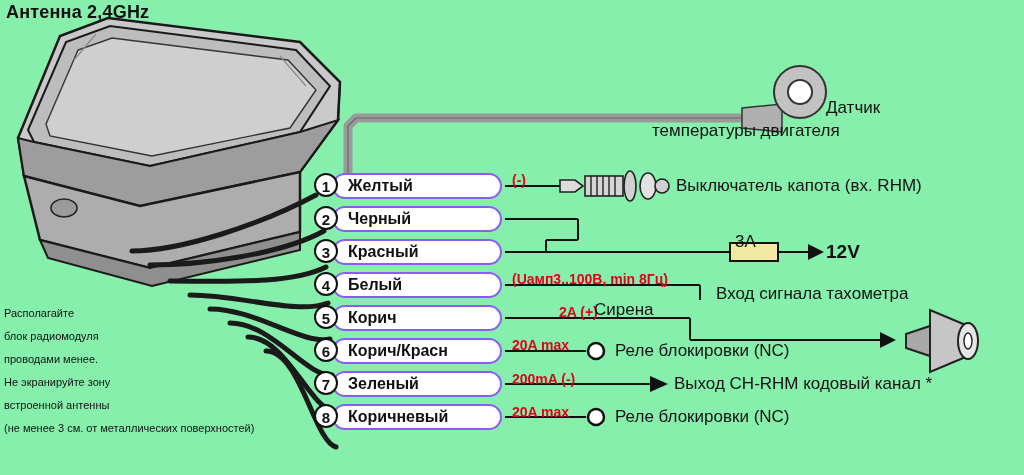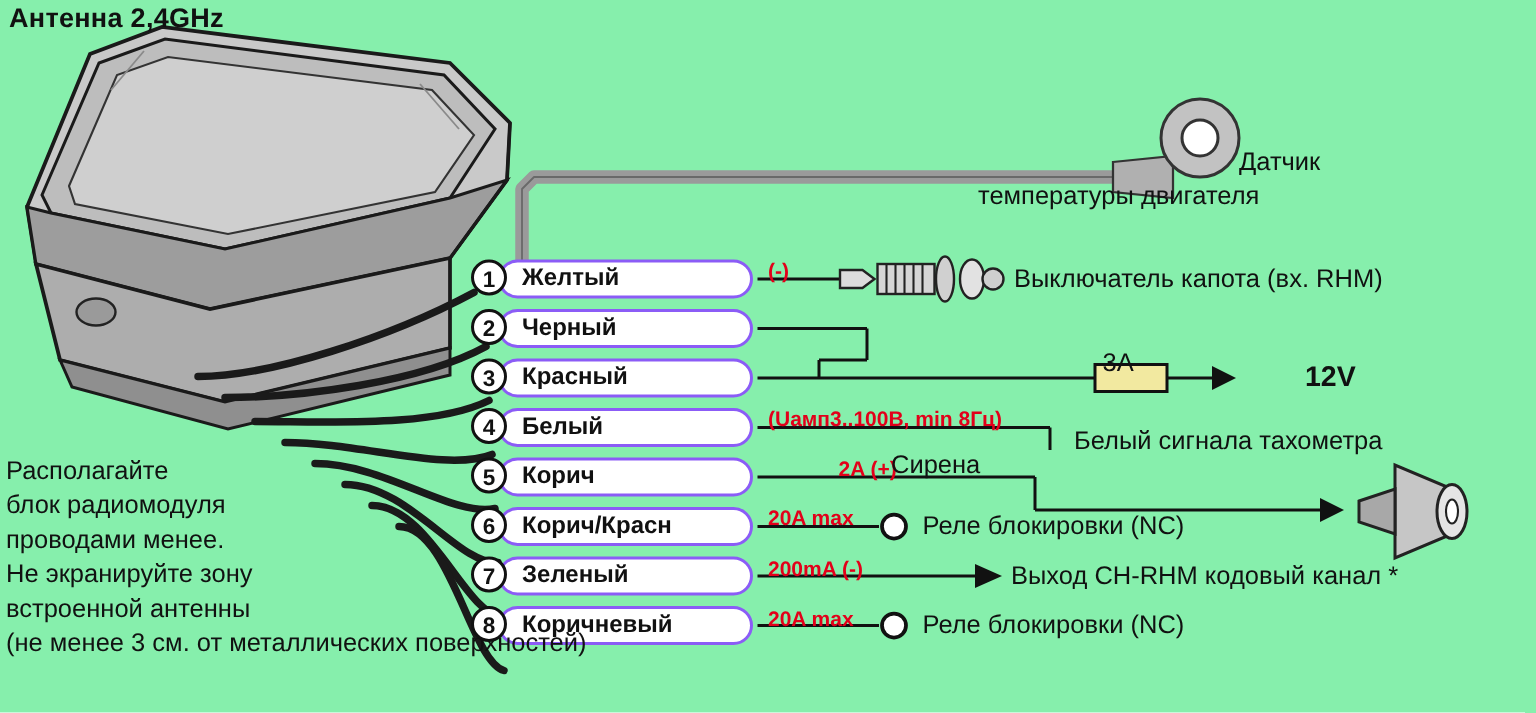--- a/index.html
+++ b/index.html
@@ -77,21 +77,21 @@
     position: absolute;
     color: #111;
     font-size: 17px;
     white-space: nowrap;
   }
 
   
   #left-note {
     left: 4px; top: 302px;
     width: 520px;
-    font-size: 17px;
+    font-size: 11px;
     color: #111;
     line-height: 23px;
   }
   #left-note div { white-space: nowrap; }
 
   
   #sensor-label {
     left: 826px; top: 96px;
     font-size: 17px;
     color: #111;
@@ -102,21 +102,20 @@
     font-size: 17px;
     color: #111;
   }
 
   
   #v12 {
     left: 826px; top: 241px;
     font-size: 19px;
     font-weight: bold;
     color: #111;
-    margin-left: 44px;
   }
   #fuse-label {
     left: 735px; top: 220px;
     font-size: 17px;
     font-weight: normal;
     color: #111;
     margin-top: 12px;
   }
 </style>
 </head>
@@ -243,21 +242,21 @@
     <div class="wire-box" style="width:170px;">Красный</div>
   </div>
   <div class="note-red" style="left:512px; top:238px;"></div>
   <div class="note-black" style="left:676px; top:242px;"></div>
 
   <div class="wire-row" style="left:314px; top:272px;">
     <div class="num-badge">4</div>
     <div class="wire-box" style="width:170px;">Белый</div>
   </div>
   <div class="note-red" style="left:512px; top:271px;">(Uамп3..100В, min 8Гц)</div>
-  <div class="note-black" style="left:716px; top:284px;">Белый сигнала тахометра</div>
+  <div class="note-black" style="left:716px; top:284px;">Вход сигнала тахометра</div>
 
   <div class="wire-row" style="left:314px; top:305px;">
     <div class="num-badge">5</div>
     <div class="wire-box" style="width:170px;">Корич</div>
   </div>
   <div class="note-red" style="left:515px; top:304px;margin-left:44px;">2A (+)</div>
   <div class="note-black" style="left:594px; top:300px;">Сирена</div>
 
   <div class="wire-row" style="left:314px; top:338px;">
     <div class="num-badge">6</div>

